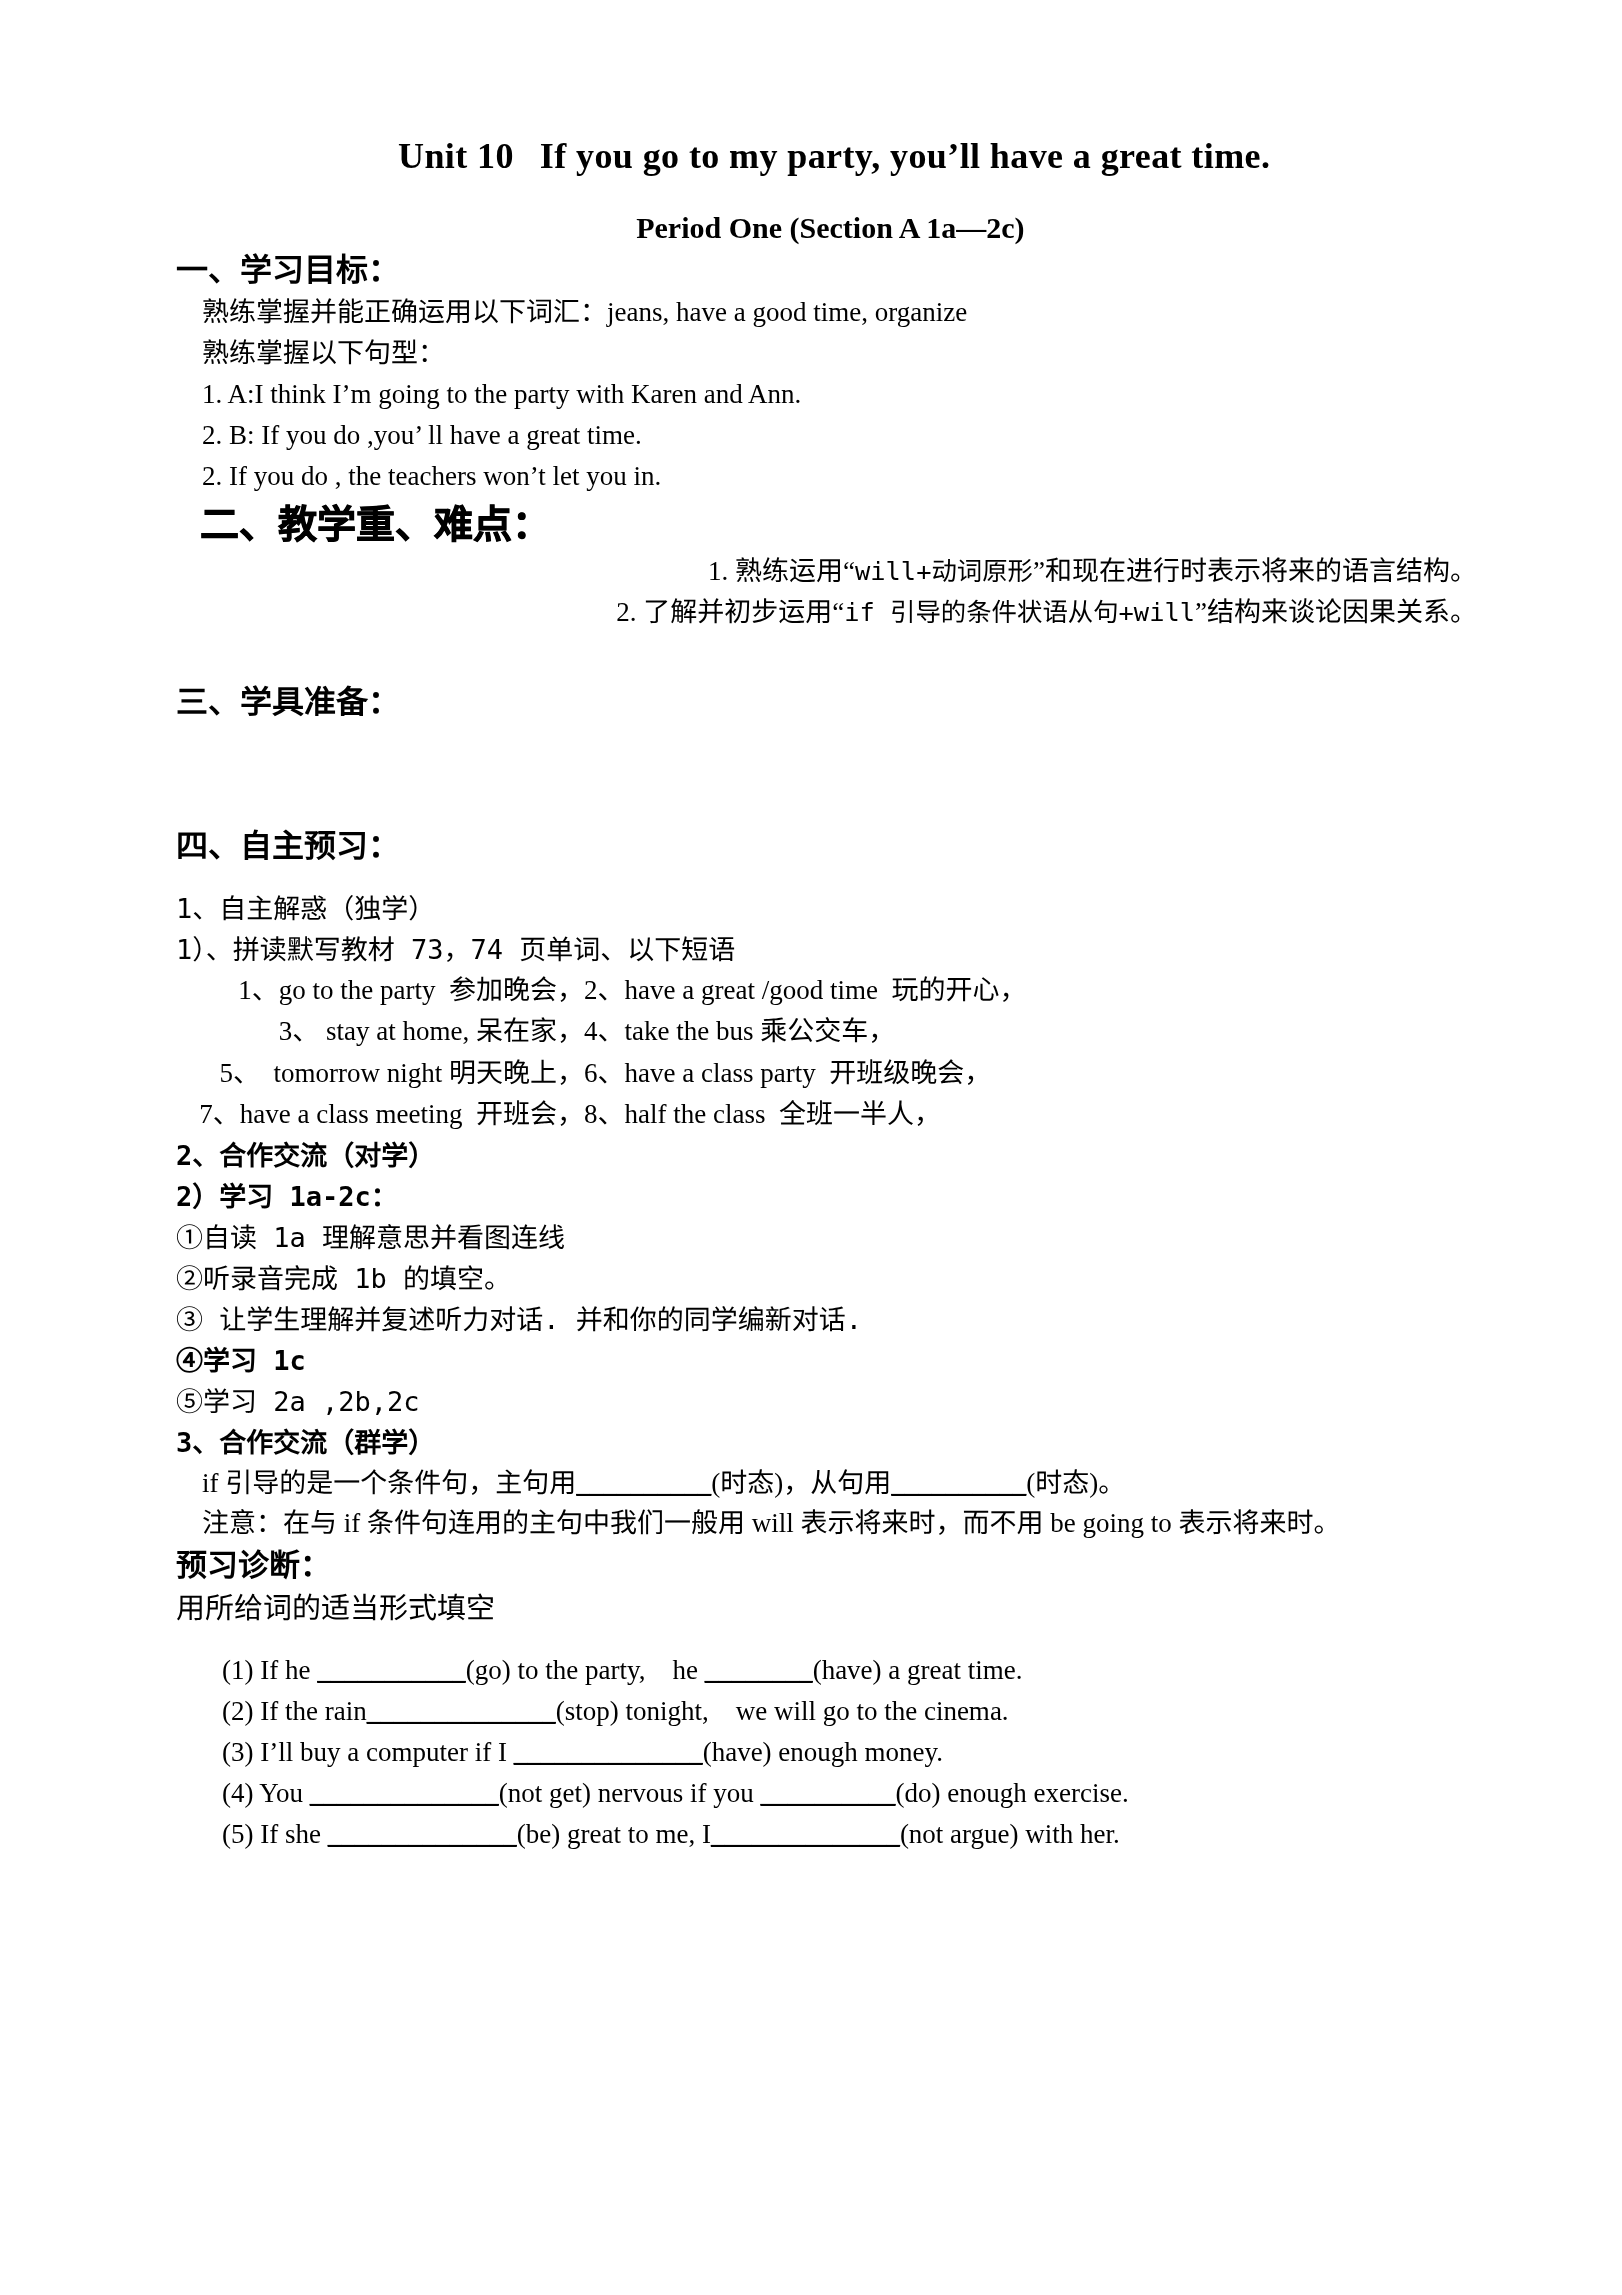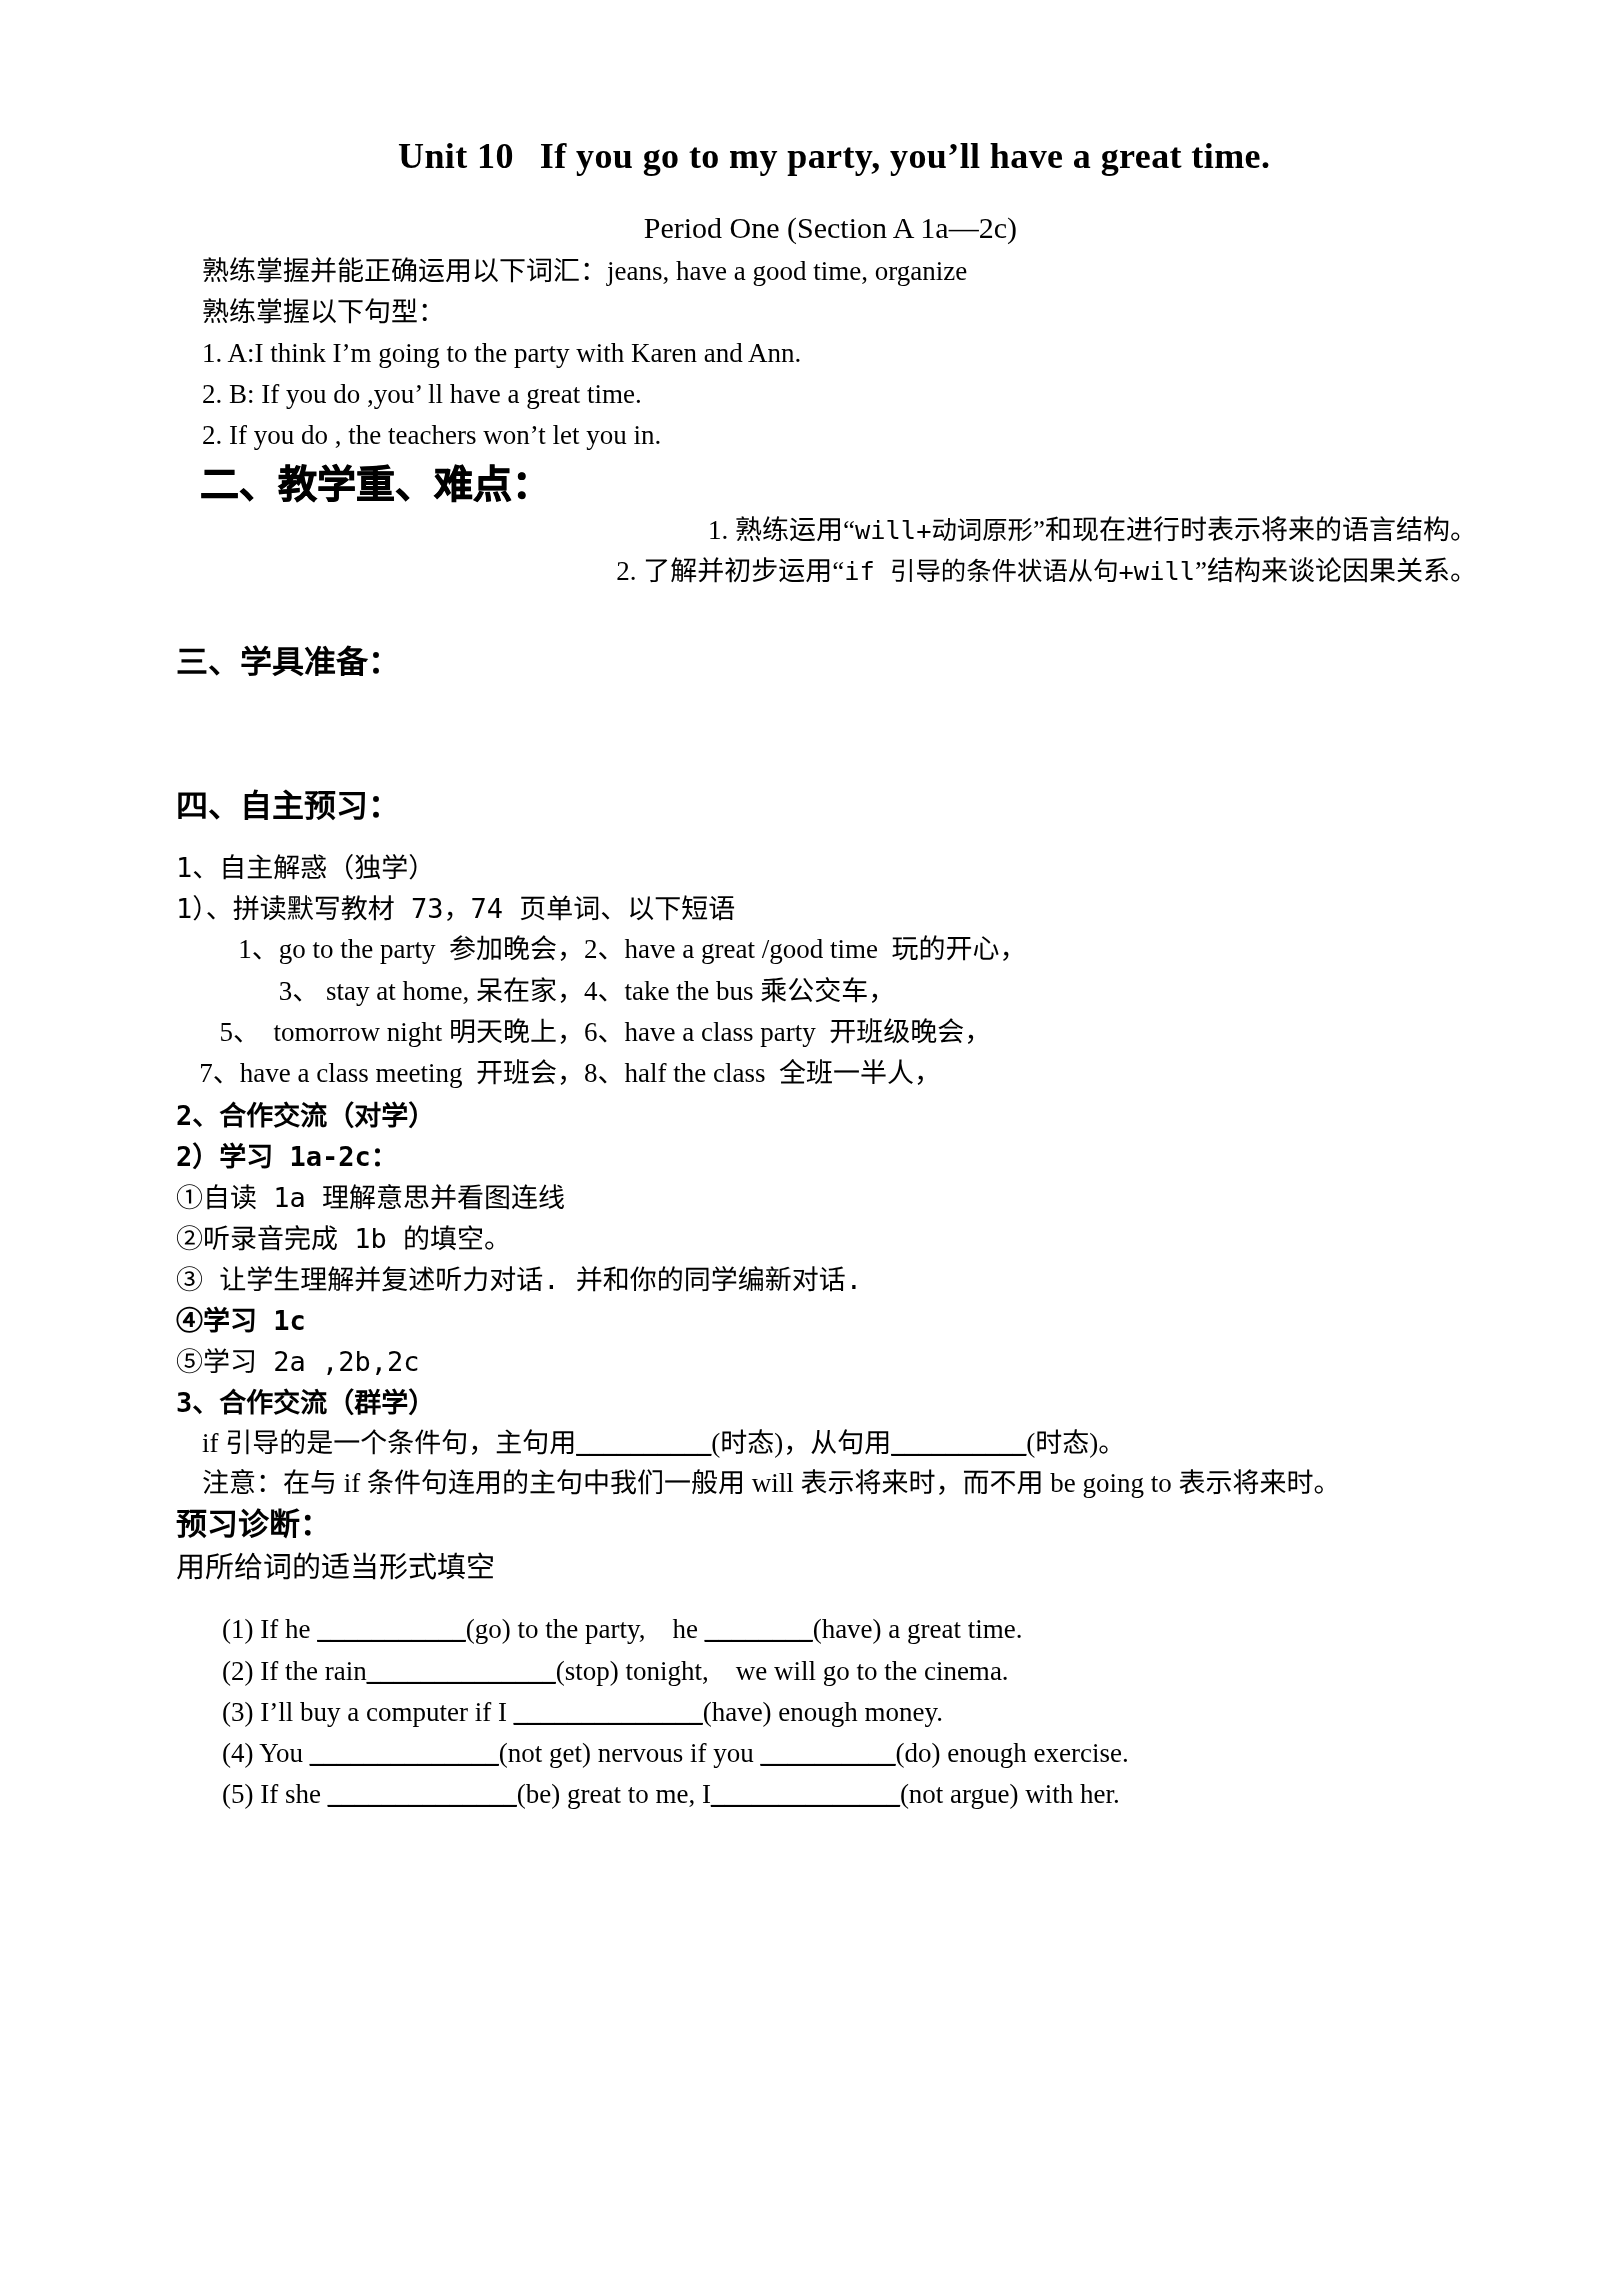--- a/index.html
+++ b/index.html
@@ -30,21 +30,21 @@
     font-weight: bold;
     font-size: 36px;
     letter-spacing: 0.4px;
     margin: 0 0 4.6px 0;
     padding-left: 15.4px;
   }
   .doc-title .gap { display: inline-block; width: 26px; }
   .doc-subtitle {
     text-align: center;
     font-family: "Liberation Serif", "DejaVu Serif", serif;
-    font-weight: normal;
+    font-weight: bold;
     font-size: 30px;
     margin: 34px 0 6.2px 0;
     padding-left: 7.7px;
   }
 
   
   .h-sec {
     font-family: "Liberation Sans", "DejaVu Sans", sans-serif;
     font-weight: bold;
     font-size: 32px;
@@ -105,20 +105,21 @@
 </style>
 </head>
 <body>
 
 <div class="page">
 
   <h1 class="doc-title"><span>Unit 10</span><span class="gap"></span><span>If you go to my party, you’ll have a great time.</span></h1>
 
   <h2 class="doc-subtitle">Period One (Section A 1a—2c)</h2>
 
+  <div class="h-sec semi">一、学习目标：</div>
   <p class="line indent1">熟练掌握并能正确运用以下词汇：jeans, have a good time, organize</p>
   <p class="line indent1">熟练掌握以下句型：</p>
   <p class="line indent1">1. A:I think I’m going to the party with Karen and Ann.</p>
   <p class="line indent1">2. B: If you do ,you’ ll have a great time.</p>
   <p class="line indent1">2. If you do , the teachers won’t let you in.</p>
 
   <div class="h-sec heavy">二、教学重、难点：</div>
   <p class="line indent3"><span>1. 熟练运用“</span><span class="cjk-mono">will+动词原形</span><span>”和现在进行时表示将来的语言结构。</span></p>
   <p class="line indent3"><span>2. 了解并初步运用“</span><span class="cjk-mono">if 引导的条件状语从句+will</span><span>”结构来谈论因果关系。</span></p>
 

